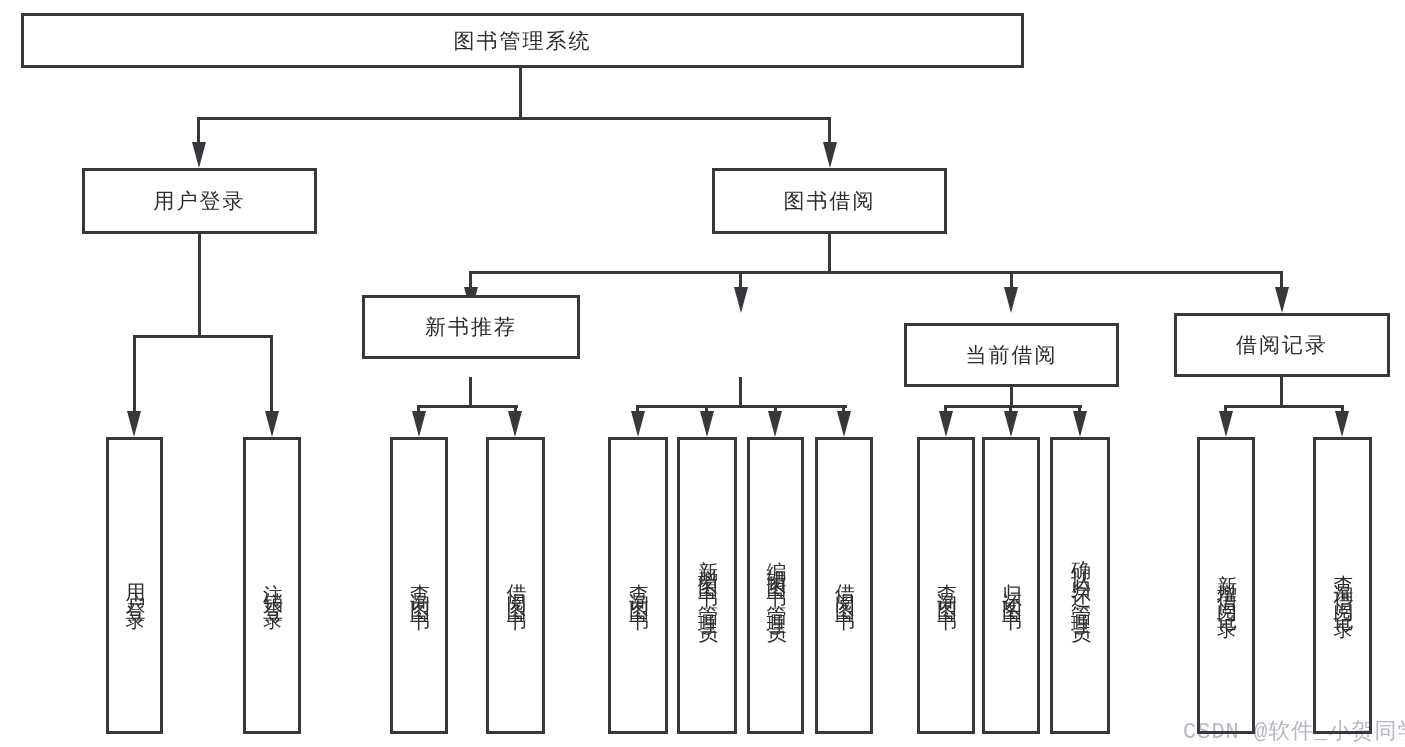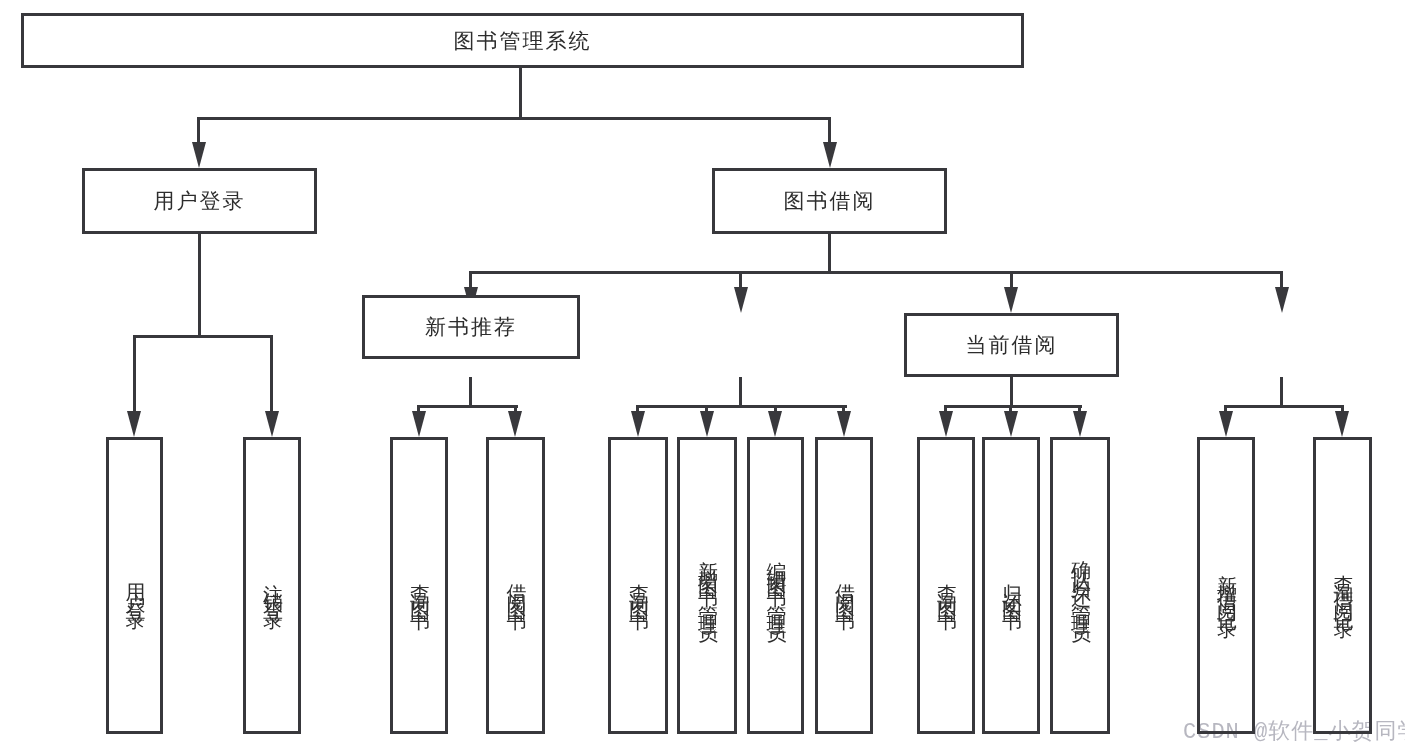--- a/index.html
+++ b/index.html
@@ -92,21 +92,22 @@
   <div class="vline" style="left:469px; top:271px; height:18px;"></div>
   <div class="arrow" style="left:464px; top:287px;"></div>
   <div class="vline" style="left:739px; top:271px; height:18px;"></div>
   <div class="arrow" style="left:734px; top:287px;"></div>
   <div class="vline" style="left:1010px; top:271px; height:18px;"></div>
   <div class="arrow" style="left:1004px; top:287px;"></div>
   <div class="vline" style="left:1280px; top:271px; height:18px;"></div>
   <div class="arrow" style="left:1275px; top:287px;"></div>
 
   <div class="node h-node" style="left:362px; top:295px; width:218px; height:64px;">新书推荐</div>
-  <div class="node h-node" style="left:904px; top:313px; width:215px; height:64px;">当前借阅</div>
+  <div class="node h-node" style="left:904px; top:323px; width:215px; height:64px;">当前借阅</div>
+  <div class="node h-node" style="left:1174px; top:313px; width:216px; height:64px;">借阅记录</div>
 
   <div class="vline" style="left:469px; top:377px; height:31px;"></div>
   <div class="hline" style="left:417px; top:405px; width:101px;"></div>
   <div class="vline" style="left:417px; top:405px; height:9px;"></div>
   <div class="arrow" style="left:412px; top:411px;"></div>
   <div class="vline" style="left:514px; top:405px; height:9px;"></div>
   <div class="arrow" style="left:508px; top:411px;"></div>
 
   <div class="vline" style="left:739px; top:377px; height:31px;"></div>
   <div class="hline" style="left:636px; top:405px; width:211px;"></div>

